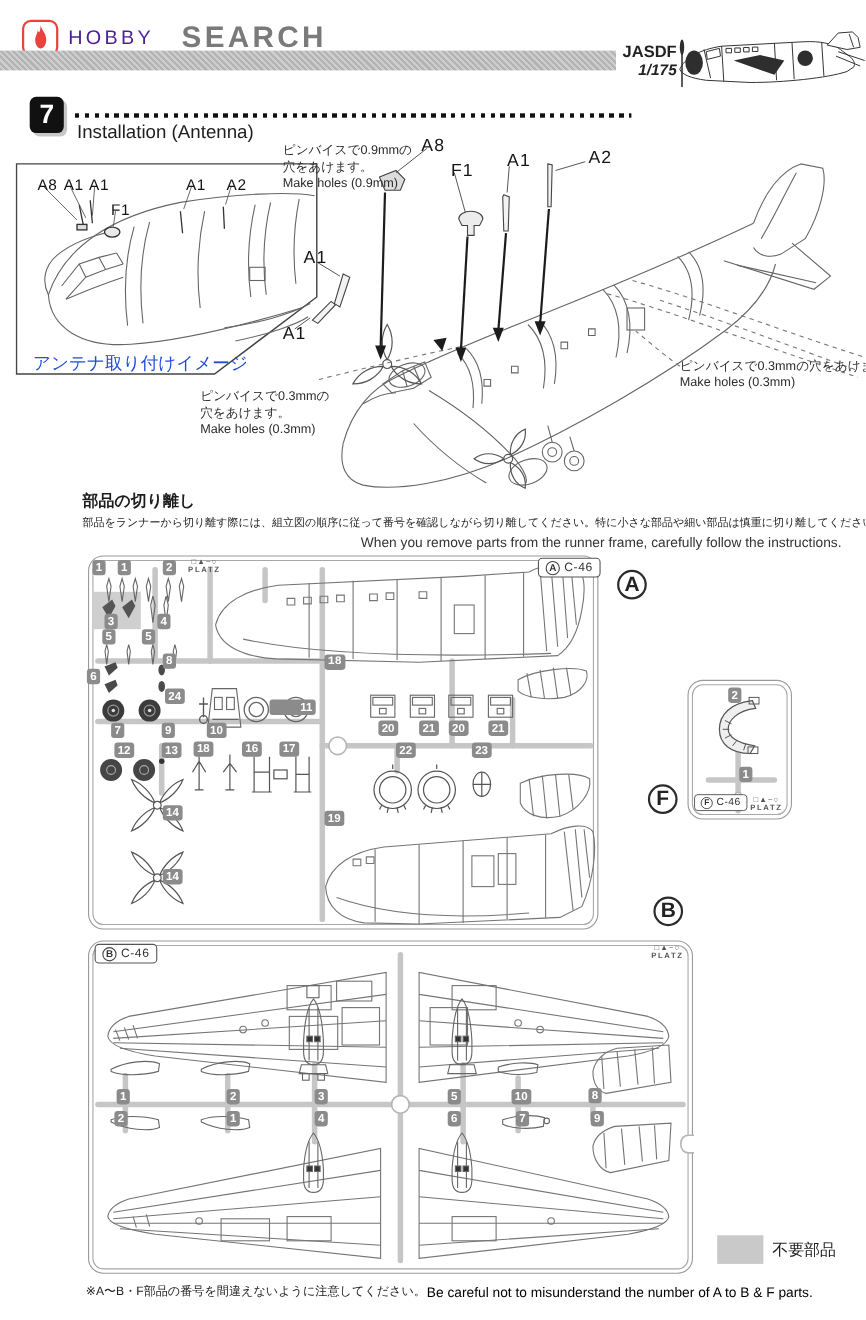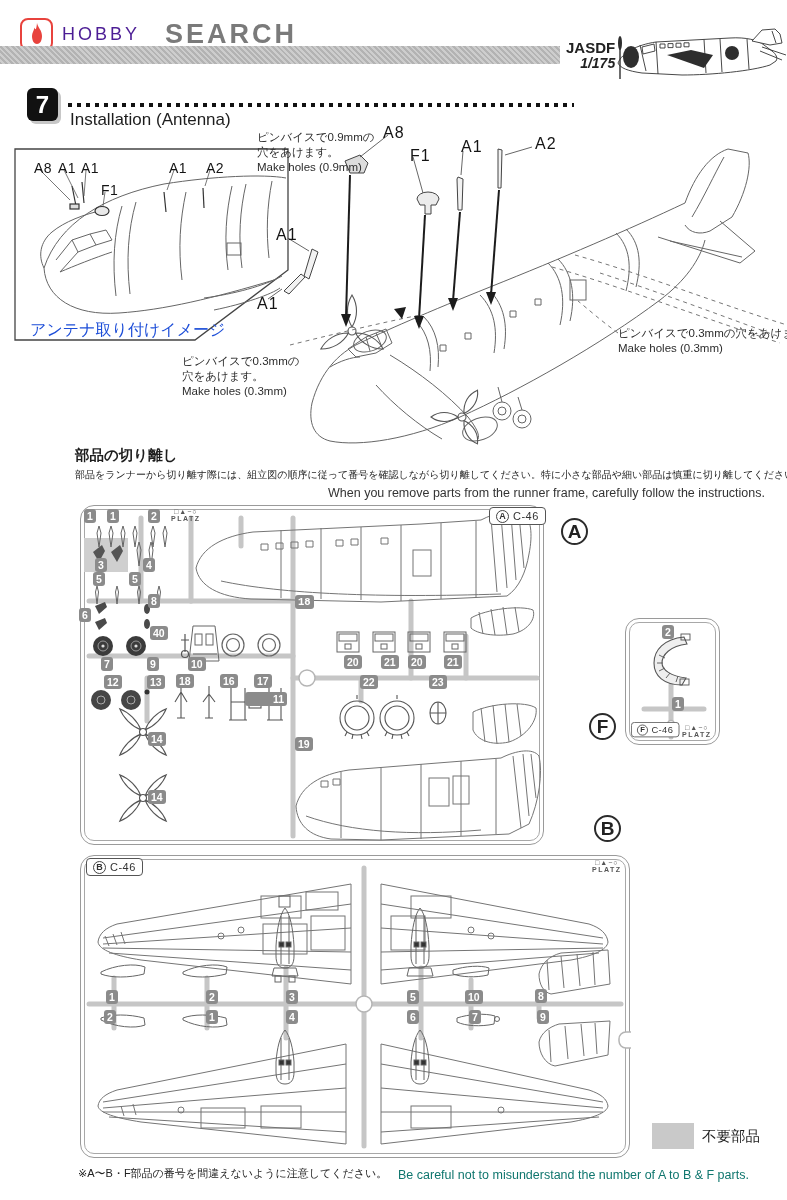--- a/index.html
+++ b/index.html
@@ -60,21 +60,21 @@
 .circ-letter{position:absolute;width:27px;height:27px;border:2.5px solid #2b2b2b;border-radius:50%;
   font-size:19px;font-weight:bold;color:#222;display:flex;align-items:center;justify-content:center;background:#fff}
 .platz{position:absolute;text-align:center;color:#555;line-height:1}
 .platz .shapes{font-size:7px;letter-spacing:1px}
 .platz .word{font-size:7px;font-weight:bold;letter-spacing:1.5px}
 
 
 .legend-swatch{position:absolute;left:652px;top:1123px;width:42px;height:26px;background:#c9c9c9}
 .legend-label{position:absolute;left:702px;top:1127px;font-size:14.5px;white-space:nowrap}
 .footer-jp{position:absolute;left:78px;top:1166px;font-size:11px;white-space:nowrap;color:#222}
-.footer-en{position:absolute;left:398px;top:1168px;font-size:12.5px;white-space:nowrap;color:#0f766e}
+.footer-en{position:absolute;left:388px;top:1168px;font-size:12.5px;white-space:nowrap;color:#000000}
 </style>
 </head>
 <body>
 
 <div class="page">
 
   <div class="logo-row">
     <span class="flame-box">
       <svg width="20" height="24" viewBox="0 0 20 24">
         <path d="M10,1 C11,6 15,8 15,14 C15,19 12.8,22 10,22 C7.2,22 5,19 5,14 C5,10.5 7,9 7.4,5.5 C8.4,8.5 9.4,8 10,1 Z" fill="#e8433d"></path>
@@ -577,25 +577,25 @@
   <div id="overlay">
       <div class="badge" style="left: 84px; top: 509px;">1</div>
       <div class="badge" style="left: 107px; top: 509px;">1</div>
       <div class="badge" style="left: 148px; top: 509px;">2</div>
       <div class="badge" style="left: 95px; top: 558px;">3</div>
       <div class="badge" style="left: 143px; top: 558px;">4</div>
       <div class="badge" style="left: 93px; top: 572px;">5</div>
       <div class="badge" style="left: 129px; top: 572px;">5</div>
       <div class="badge" style="left: 148px; top: 594px;">8</div>
       <div class="badge" style="left: 79px; top: 608px;">6</div>
-      <div class="badge" style="left: 150px; top: 626px;">40</div>
+      <div class="badge" style="left: 150px; top: 626px;">24</div>
       <div class="badge" style="left: 101px; top: 657px;">7</div>
       <div class="badge" style="left: 147px; top: 657px;">9</div>
       <div class="badge" style="left: 188px; top: 657px;">10</div>
-      <div class="badge" style="left: 245px; top: 692px; padding-left: 28px;">11</div>
+      <div class="badge" style="left: 245px; top: 636px; padding-left: 28px;">11</div>
       <div class="badge" style="left: 295px; top: 595px; font-family: Liberation Mono, monospace;">18</div>
       <div class="badge" style="left: 104px; top: 675px;">12</div>
       <div class="badge" style="left: 147px; top: 675px;">13</div>
       <div class="badge" style="left: 176px; top: 674px;">18</div>
       <div class="badge" style="left: 220px; top: 674px;">16</div>
       <div class="badge" style="left: 254px; top: 674px;">17</div>
       <div class="badge" style="left: 148px; top: 732px;">14</div>
       <div class="badge" style="left: 148px; top: 790px;">14</div>
       <div class="badge" style="left: 295px; top: 737px;">19</div>
       <div class="badge" style="left: 344px; top: 655px;">20</div>

